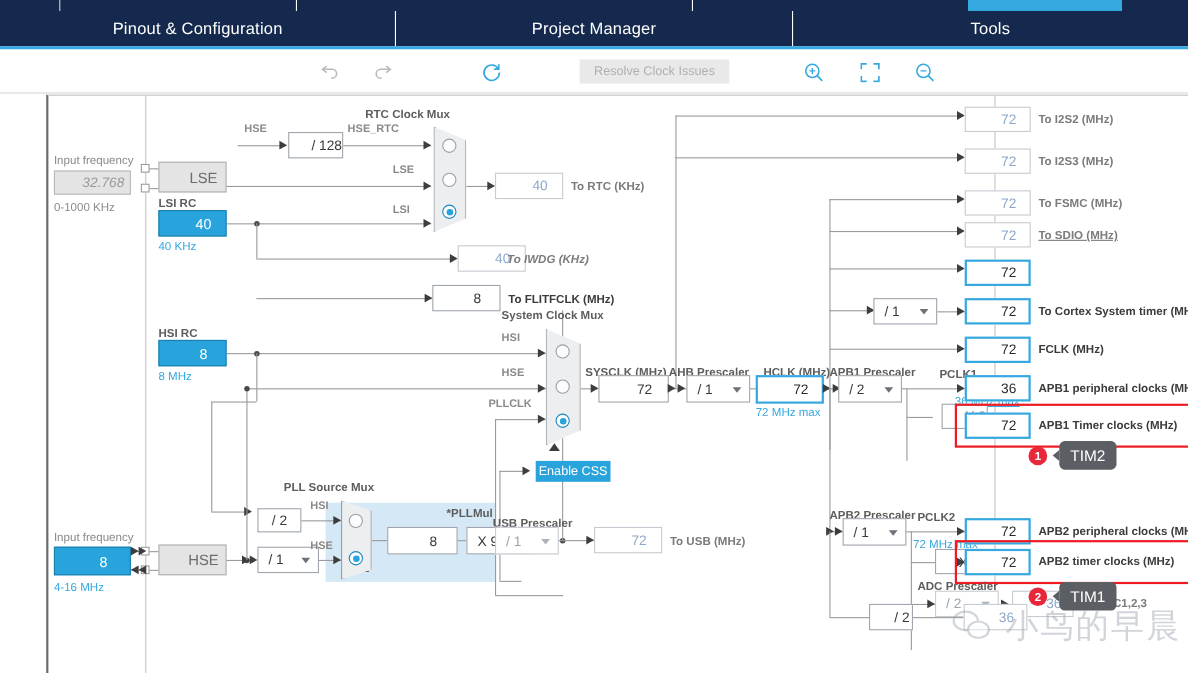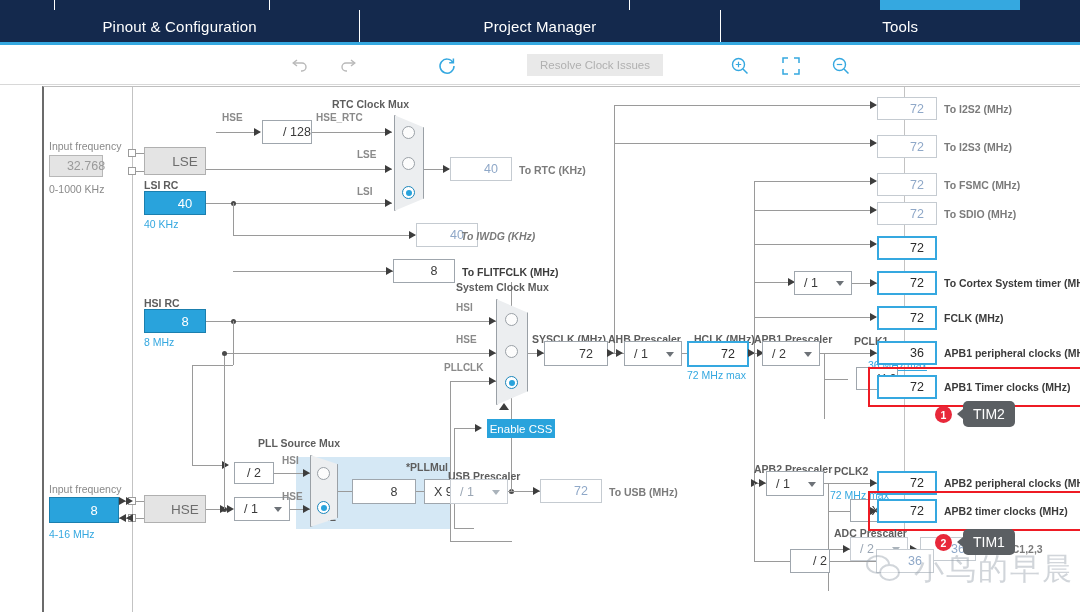--- a/index.html
+++ b/index.html
@@ -221,21 +221,21 @@
 <div id="canvas">
 <div id="canvas-inner">
 
   <div class="vrule" style="left:88px; top:0; height:526px;"></div>
   <div class="vrule" style="left:860px; top:0; height:460px;"></div>
 
   <div id="pll-region" style="left:252px; top:370px; width:155px; height:72px;"></div>
   <div class="lbl b" style="left:272px; top:424px;">PLL</div>
 
   <div class="lbl" style="left:5px; top:53px;">Input frequency</div>
-  <div class="fld grey" style="left:5px; top:68px; width:54px; height:22px;">32.768</div>
+  <div class="fld grey" style="left:5px; top:68px; width:70px; height:22px;font-style:italic;">32.768</div>
   <div class="lbl" style="left:5px; top:96px;">0-1000 KHz</div>
 
   <div class="pin" style="left:84px; top:62px;"></div>
   <div class="pin" style="left:84px; top:80px;"></div>
   <div class="wire h" style="left:92px; top:66px; width:9px;"></div>
   <div class="wire h" style="left:92px; top:84px; width:9px;"></div>
   <div class="fld osc" style="left:100px; top:60px; width:62px; height:28px;">LSE</div>
 
   <div class="lbl b" style="left:100px; top:92px;">LSI RC</div>
   <div class="fld cyan" style="left:100px; top:104px; width:62px; height:24px;">40</div>
@@ -430,21 +430,21 @@
   <div class="fld dim" style="left:833px; top:10px; width:60px; height:23px;">72</div>
   <div class="lbl out" style="left:900px; top:16px;">To I2S2 (MHz)</div>
 
   <div class="fld dim" style="left:833px; top:48px; width:60px; height:23px;">72</div>
   <div class="lbl out" style="left:900px; top:54px;">To I2S3 (MHz)</div>
 
   <div class="fld dim" style="left:833px; top:86px; width:60px; height:23px;">72</div>
   <div class="lbl out" style="left:900px; top:92px;">To FSMC (MHz)</div>
 
   <div class="fld dim" style="left:833px; top:115px; width:60px; height:23px;">72</div>
-  <div class="lbl out" style="left:900px; top:121px;">To SDIO (MHz)</div>
+  <div class="lbl out" style="left:900px; top:121px;text-decoration:underline;">To SDIO (MHz)</div>
 
   <div class="fld sel" style="left:833px; top:149px; width:60px; height:24px;">72</div>
 
   <div class="sel-box" style="left:750px; top:184px; width:58px; height:24px;">
     <span>/ 1</span>
         <span class="chev"></span>
   </div>
   <div class="wire h" style="left:808px; top:196px; width:26px;"></div>
   <div class="arrow" style="left:826px; top:191.5px;"></div>
   <div class="fld sel" style="left:833px; top:184px; width:60px; height:24px;">72</div>

